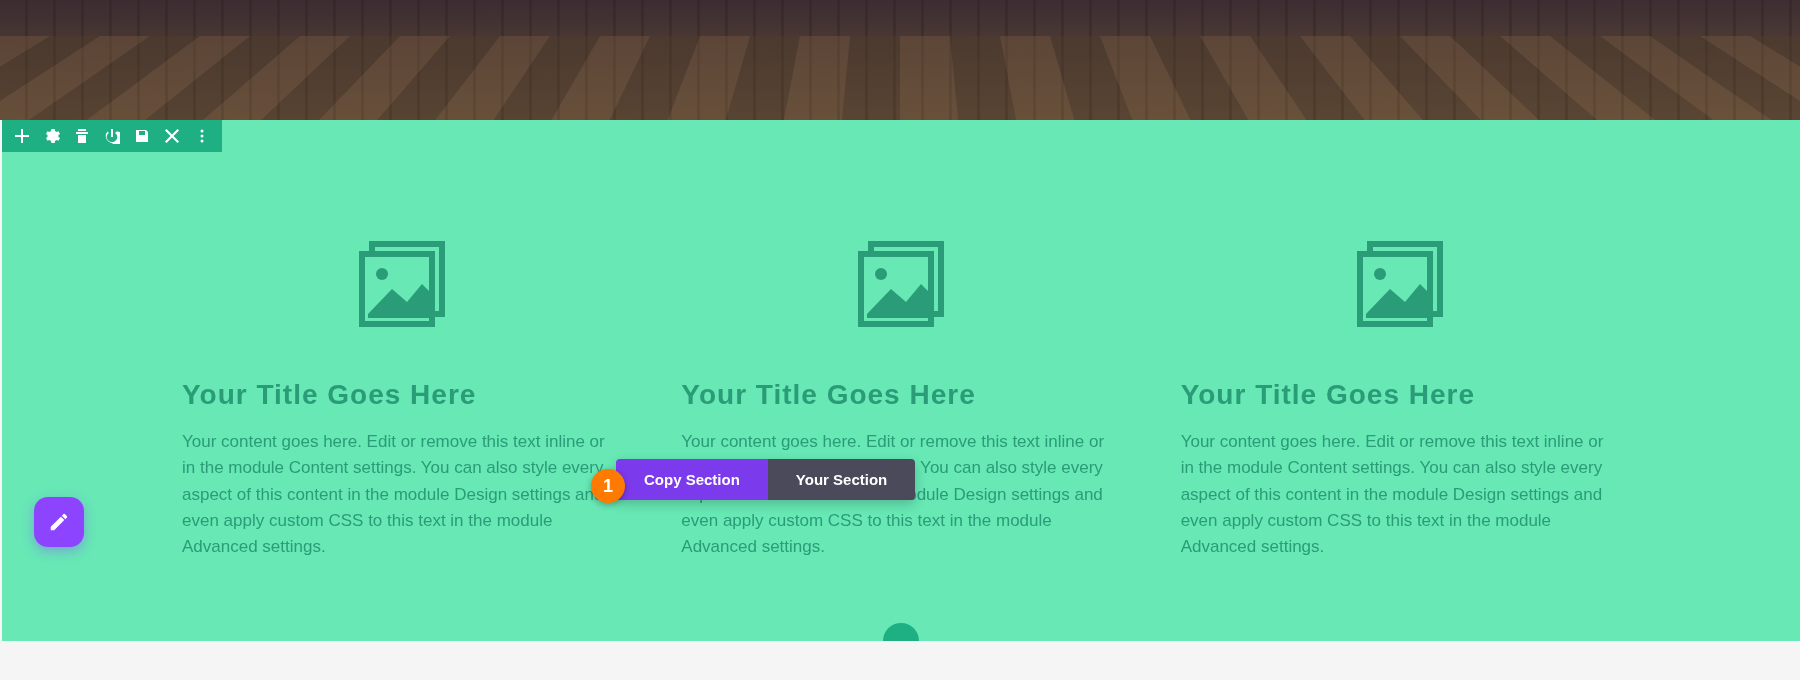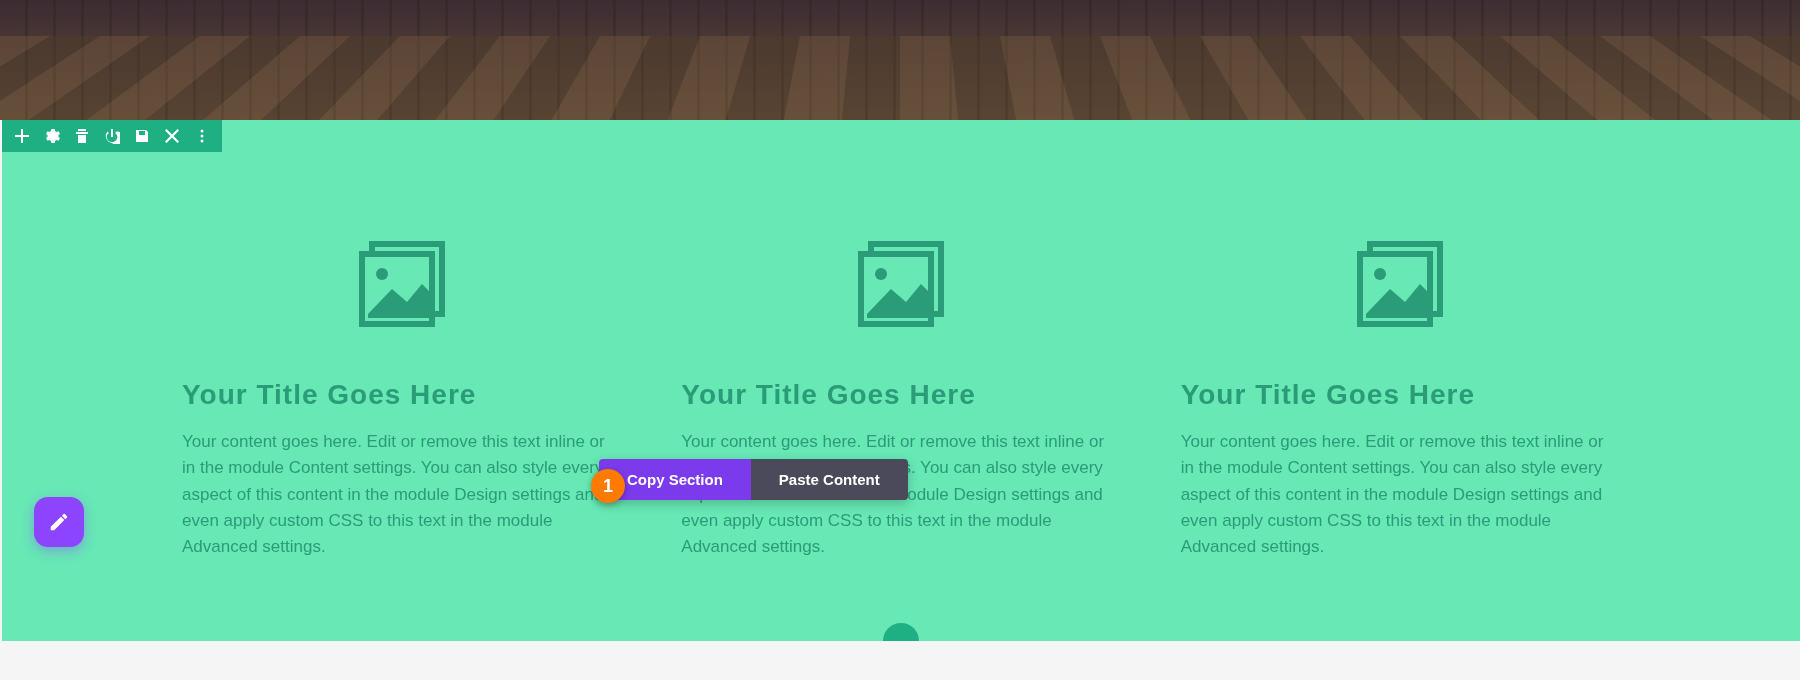--- a/index.html
+++ b/index.html
@@ -114,21 +114,21 @@
     .column-text {
       font-size: 17px;
       line-height: 1.55;
       color: #2a9c78;
       align-self: flex-start;
       font-weight: 500;
     }
     .context-menu {
       position: absolute;
       top: 339px;
-      left: 597px;
+      left: 614px;
       display: flex;
       border-radius: 4px;
       overflow: hidden;
       box-shadow: 0 4px 12px rgba(0,0,0,0.2);
     }
     .context-menu-item {
       padding: 12px 28px;
       font-size: 15px;
       font-weight: 600;
       cursor: pointer;
@@ -270,21 +270,21 @@
           <path d="M16 80 L40 55 L55 68 L70 50 L80 60 L80 84 L16 84 Z" fill="#2a9c78"></path>
         </svg>
       </div>
       <h3 class="column-title">Your Title Goes Here</h3>
       <p class="column-text">Your content goes here. Edit or remove this text inline or in the module Content settings. You can also style every aspect of this content in the module Design settings and even apply custom CSS to this text in the module Advanced settings.</p>
     </div>
   </div>
 
   <div class="context-menu">
     <div class="context-menu-item context-menu-copy">Copy Section</div>
-    <div class="context-menu-item context-menu-paste">Paste Content</div>
+    <div class="context-menu-item context-menu-paste">Your Section</div>
   </div>
 
   <div class="callout-badge">1</div>
 
   <div class="fab-button">
     <svg viewBox="0 0 24 24">
       <path d="M3 17.25V21h3.75L17.81 9.94l-3.75-3.75L3 17.25zM20.71 7.04a.996.996 0 000-1.41l-2.34-2.34a.996.996 0 00-1.41 0l-1.83 1.83 3.75 3.75 1.83-1.83z"></path>
     </svg>
   </div>
 

